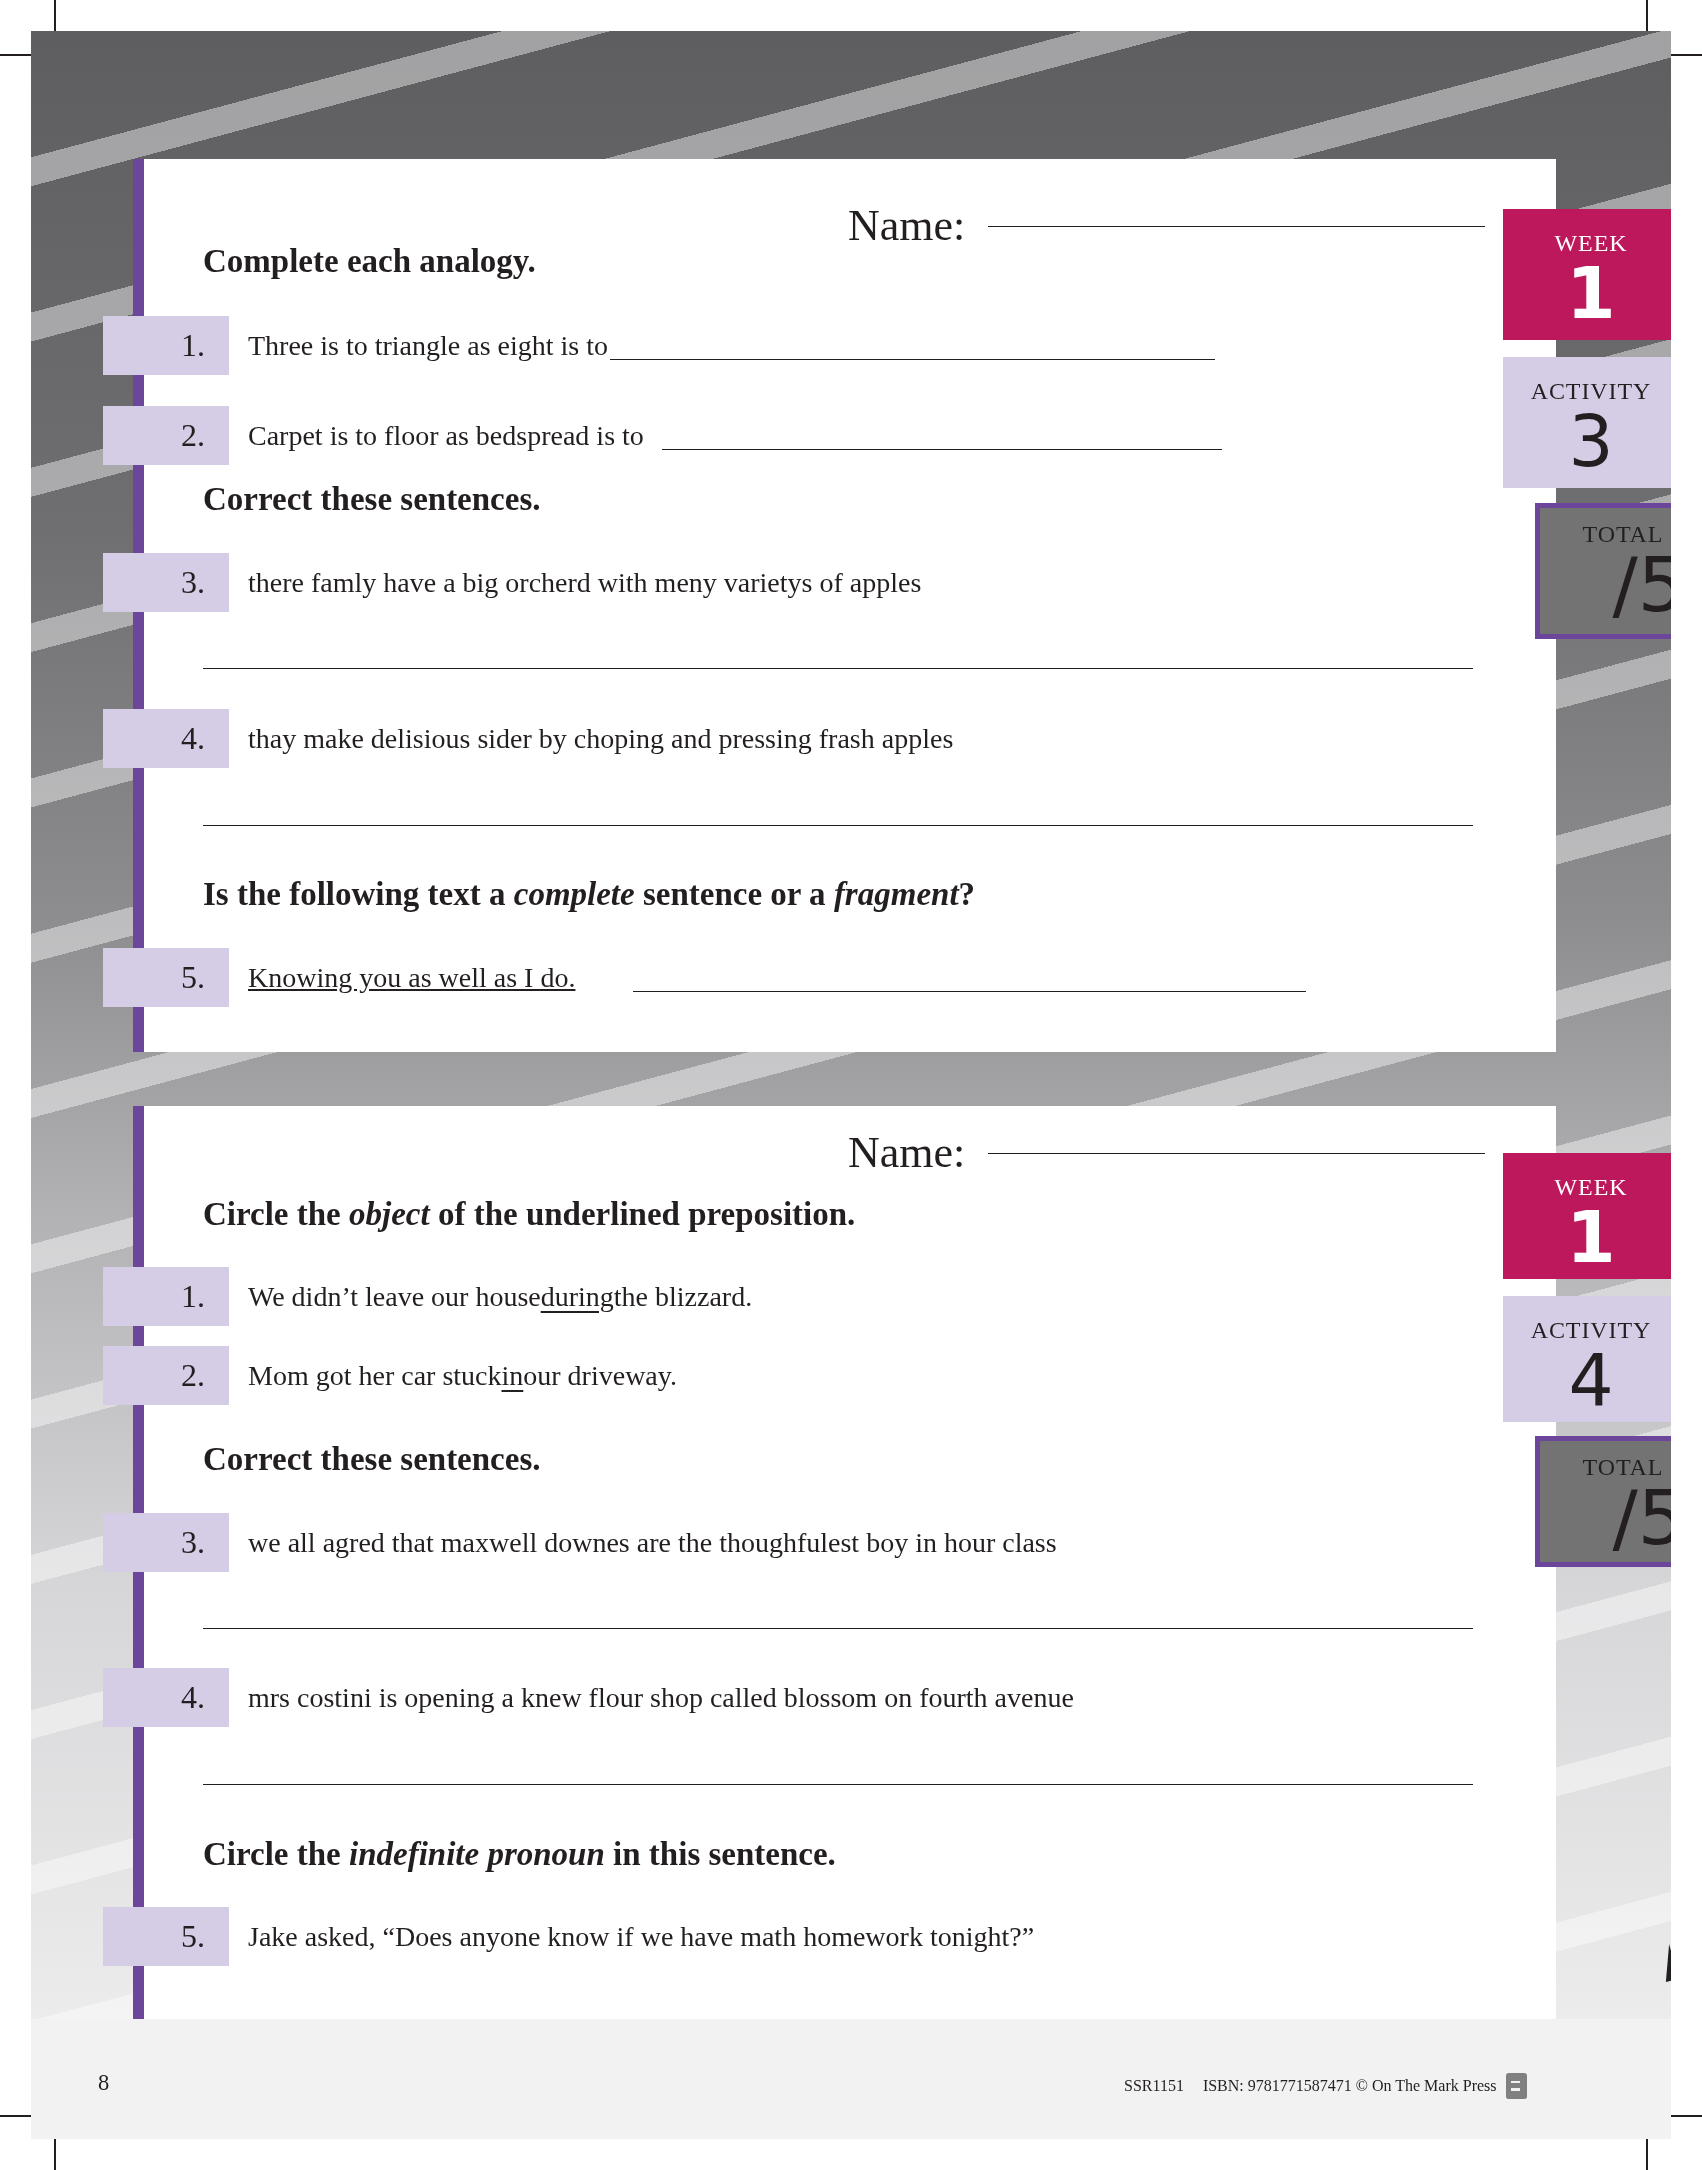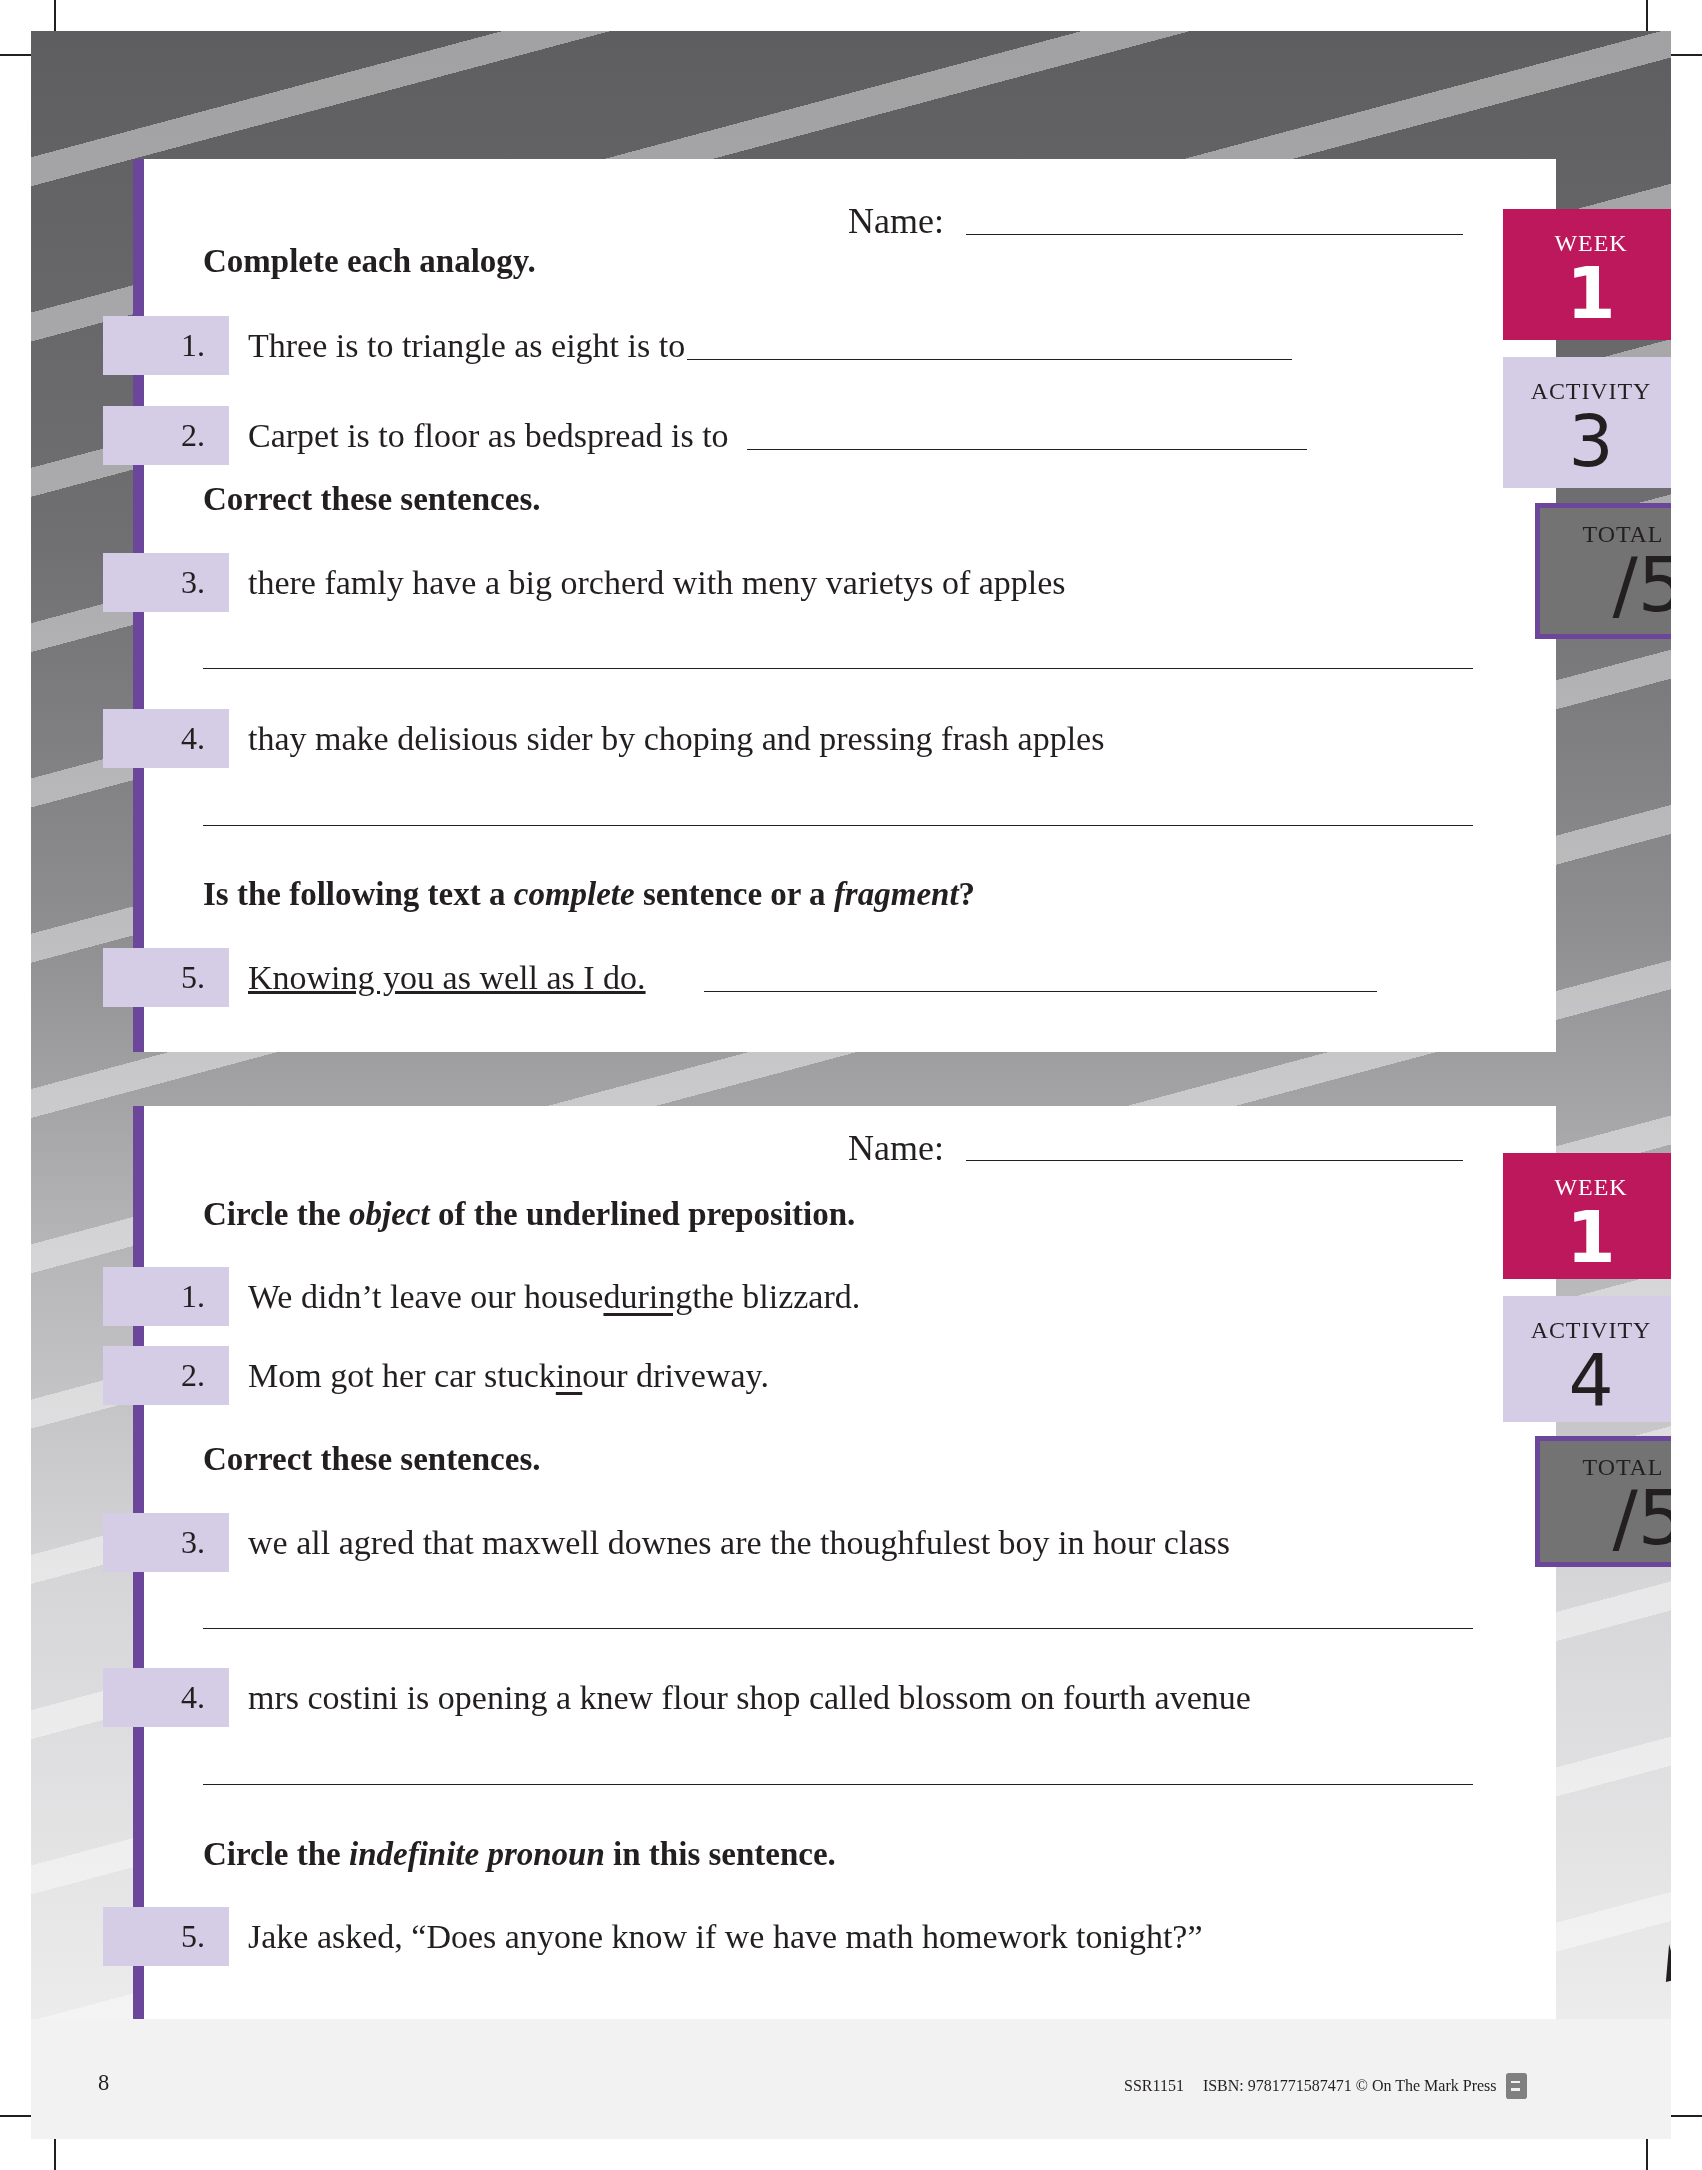--- a/index.html
+++ b/index.html
@@ -8,27 +8,27 @@
   .crop { position:absolute; background:#231f20; }
   .page { position:absolute; left:31px; top:31px; width:1640px; height:2108px; overflow:hidden;
           background:#f2f2f2; }
   .stripes { position:absolute; left:0; top:0; width:1640px; height:1988px;
     background:
       repeating-linear-gradient(165deg, rgba(255,255,255,0) 0px, rgba(255,255,255,0) 122px, rgba(255,255,255,0.42) 122px, rgba(255,255,255,0.42) 150px),
       linear-gradient(180deg, #5e5e61 0%, #6f6f72 25%, #8e8e91 45%, #b3b3b6 60%, #d6d6d8 78%, #ececed 100%);
   }
   .card { position:absolute; left:102px; width:1423px; background:#ffffff; }
   .card .bar { position:absolute; left:0; top:0; width:11.2px; height:100%; background:#6b469b; }
-  .name-row { position:absolute; left:715px; font-size:36px; display:flex; align-items:center; }
+  .name-row { position:absolute; left:715px; font-size:44px; display:flex; align-items:flex-start; }
   .name-line { display:inline-block; width:497px; border-bottom:1.9px solid #231f20; margin-left:22.5px; height:26px; }
   .heading { position:absolute; left:70px; font-size:33px; font-weight:bold; }
   .heading em { font-weight:bold; font-style:italic; }
   .num { position:absolute; left:-30px; width:126px; height:59px; background:#d5cde6;
          font-size:32px; display:flex; align-items:center; justify-content:flex-end; padding-right:24px; box-sizing:border-box; }
-  .item-text { position:absolute; left:115px; font-size:34px; white-space:nowrap; display:flex; align-items:center; height:59px; }
+  .item-text { position:absolute; left:115px; font-size:28px; white-space:nowrap; display:flex; align-items:center; height:59px; }
   .inline-line { display:inline-block; border-bottom:1.9px solid #231f20; height:28px; margin-left:1.9px; }
   .answer-line { position:absolute; left:70px; width:1270px; border-bottom:1.9px solid #231f20; }
   .u { text-decoration:underline; text-underline-offset:4.7px; }
   .badge { position:absolute; left:1370px; width:176px; box-sizing:border-box; text-align:center; }
   .badge .lbl { font-size:24px; letter-spacing:0.9px; margin-top:20.6px; }
   .badge .val { font-family:"DejaVu Sans","Liberation Sans",sans-serif; font-size:71px; line-height:71px; margin-top:1.9px; }
   .b-week { background:#be185d; color:#ffffff; height:131px; }
   .b-week .val { font-weight:bold; }
   .b-act { background:#d5cde6; color:#231f20; height:131px; }
   .b-total { background:#737373; color:#231f20; height:136px; border:5.6px solid #6b469b;margin-left:32px; }

